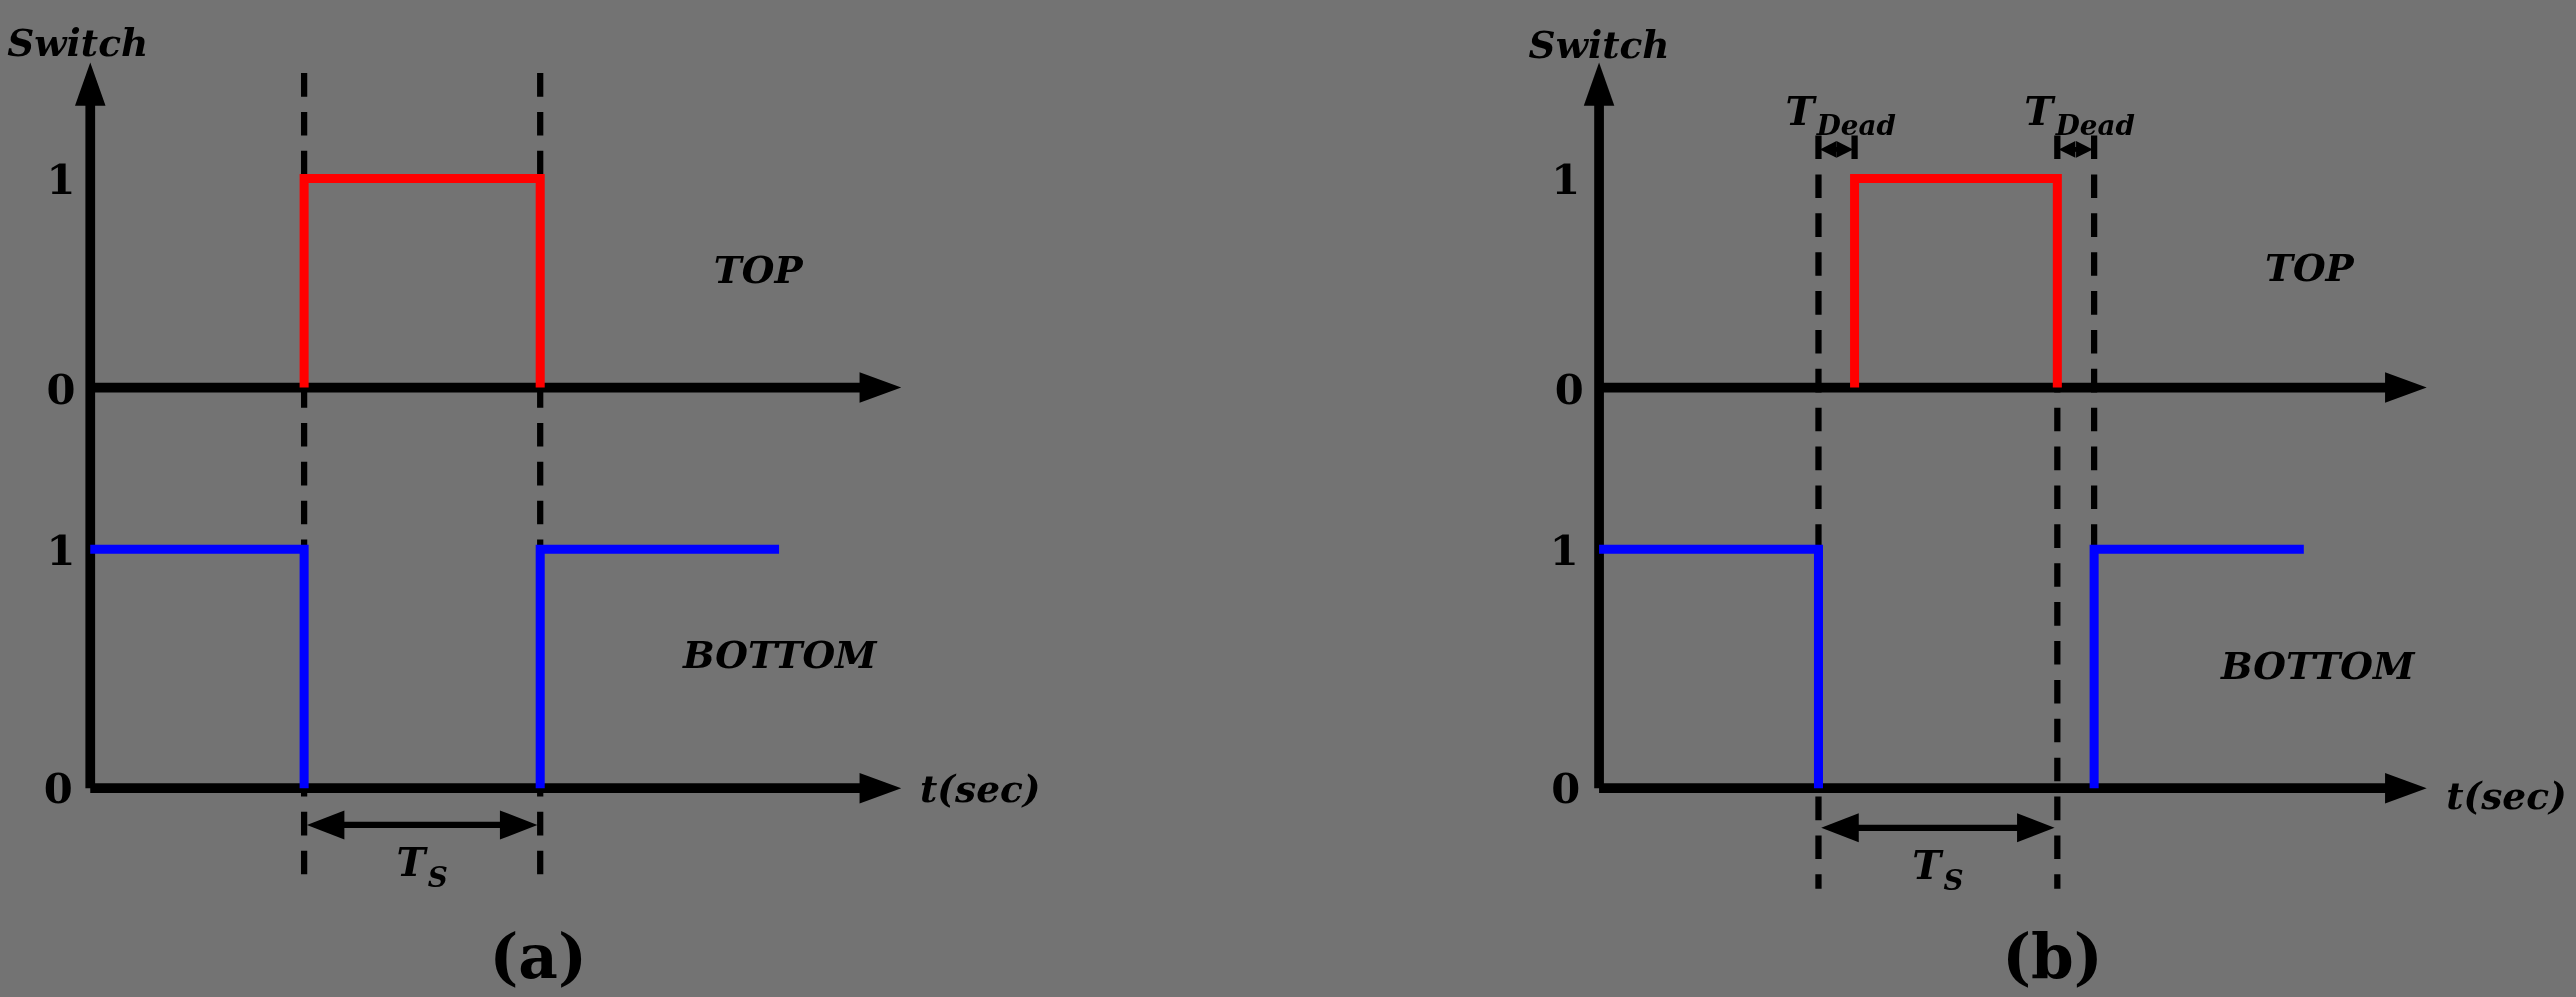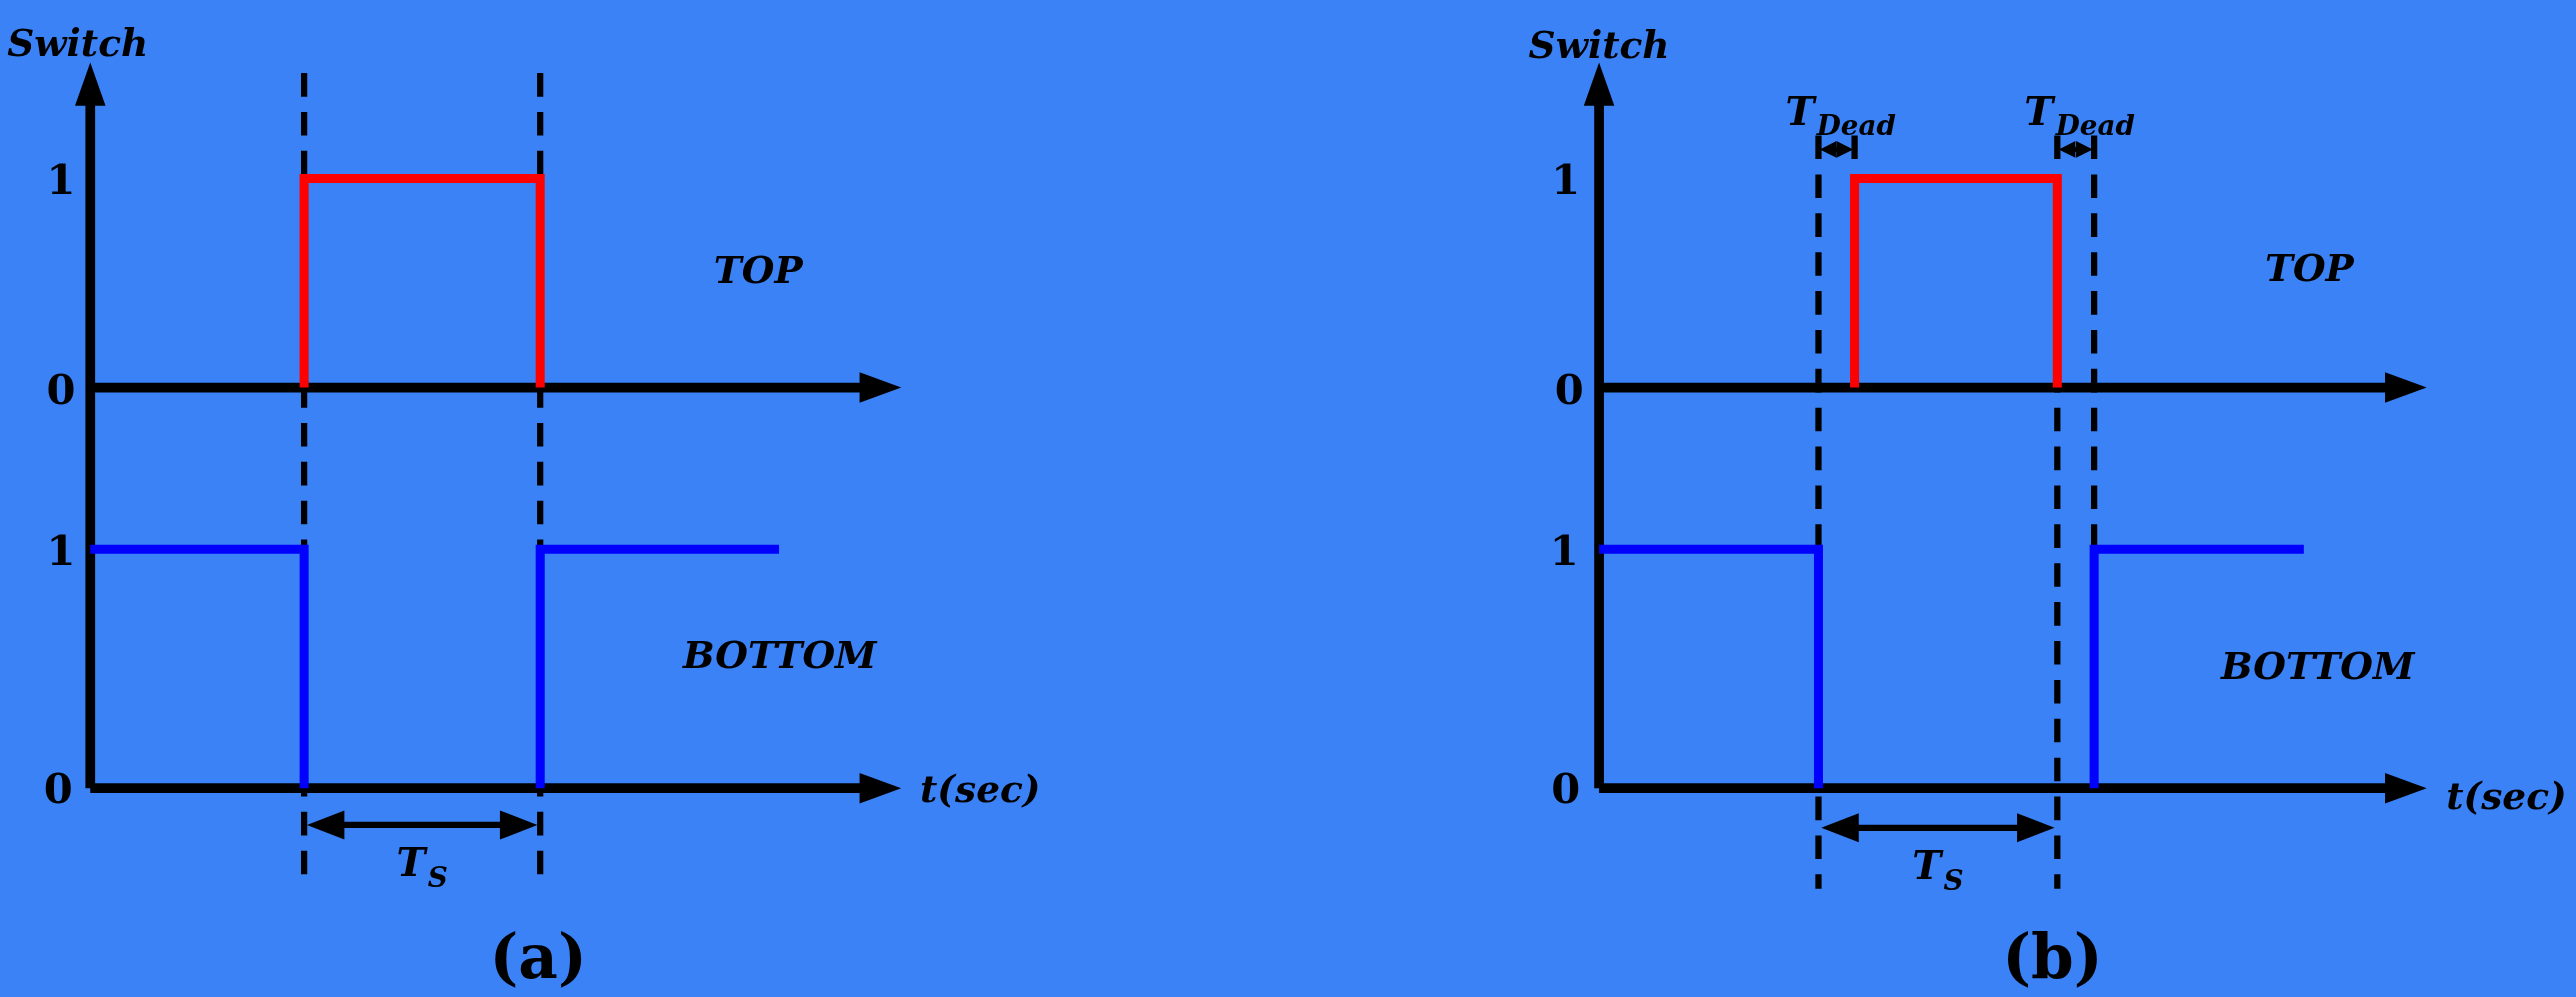--- a/index.html
+++ b/index.html
@@ -1,20 +1,20 @@
 <!DOCTYPE html>
 <html style="font-size:11px"><head>
 <meta charset="utf-8">
 <style>
   html, body { margin: 0; padding: 0; background: #ffffff; }
   .figure {
     position: relative;
     width: 2576px;
     height: 998px;
-    background: #3b82f6;
+    background: #737373;
     font-family: "DejaVu Serif", serif;
     overflow: hidden;
   }
   .panel { position: absolute; top: 0; height: 998px; width: 1288px; }
   .panel.a { left: 0; }
   .panel.b { left: 1288px; }
   svg { display: block; }
   text { fill: #000000; }
   .axis-label   { font-size: 54px; font-weight: bold; font-style: italic; }
   .tick-label   { font-size: 60px; font-weight: bold; }

